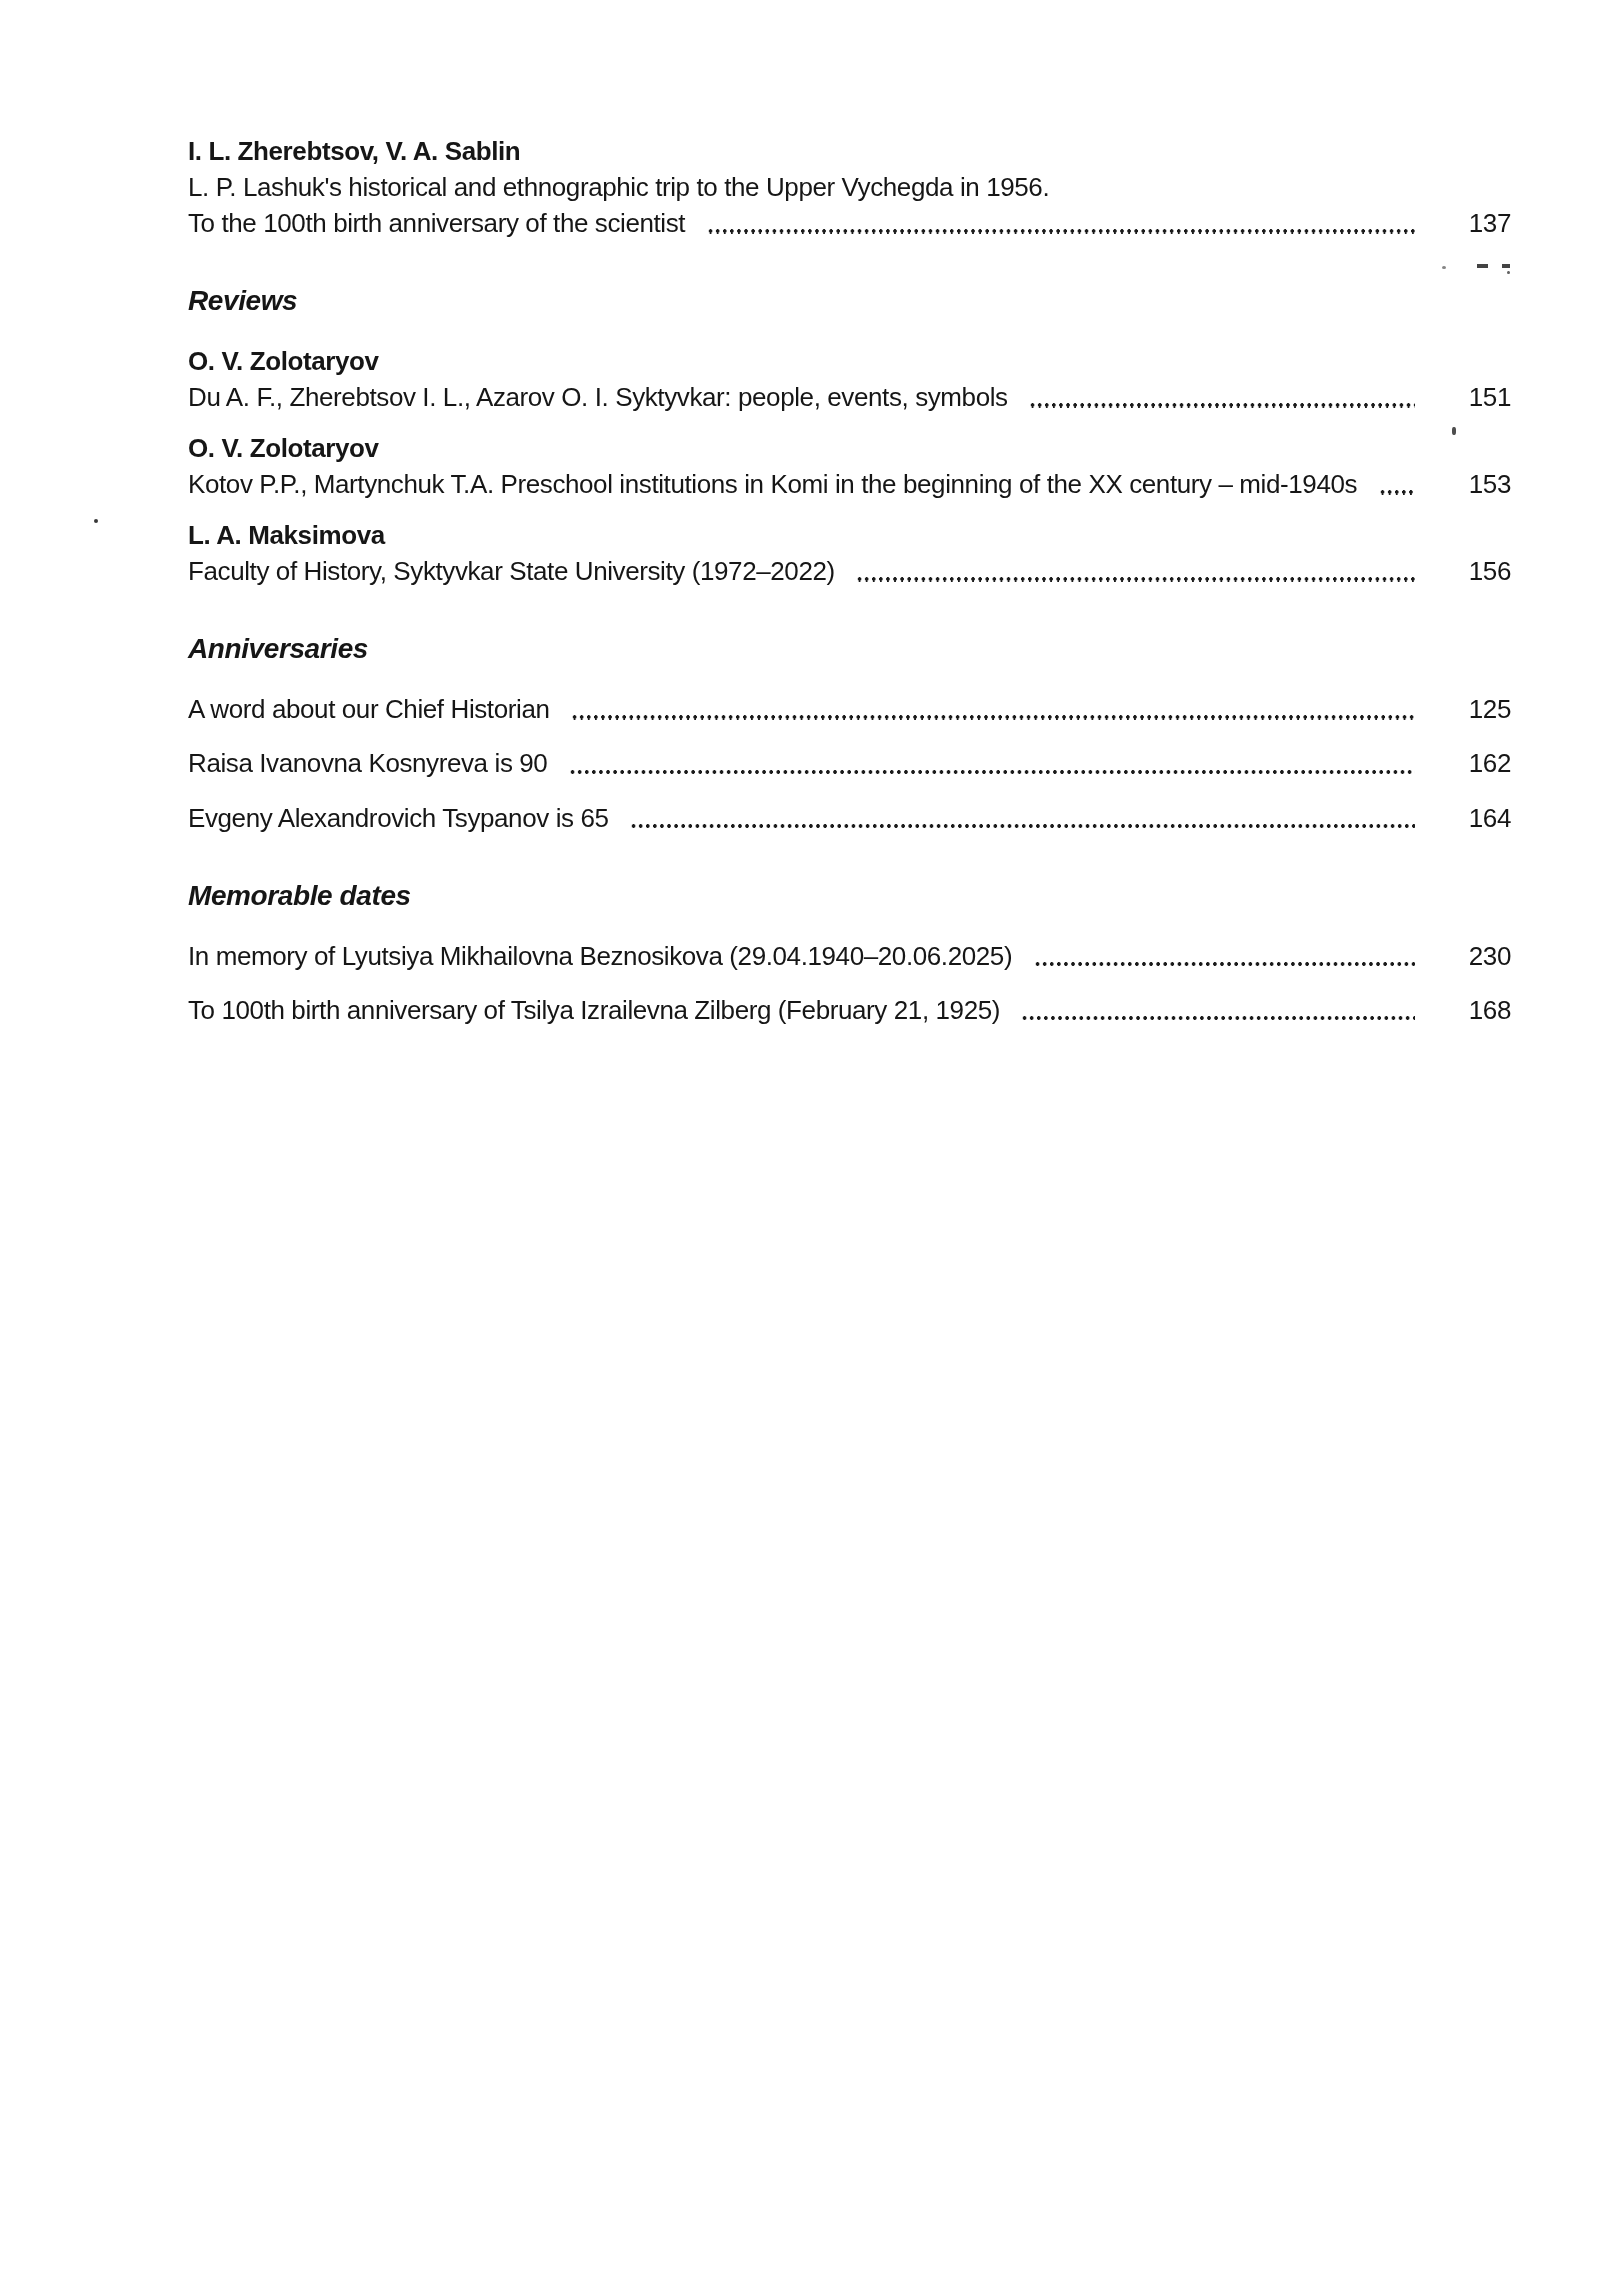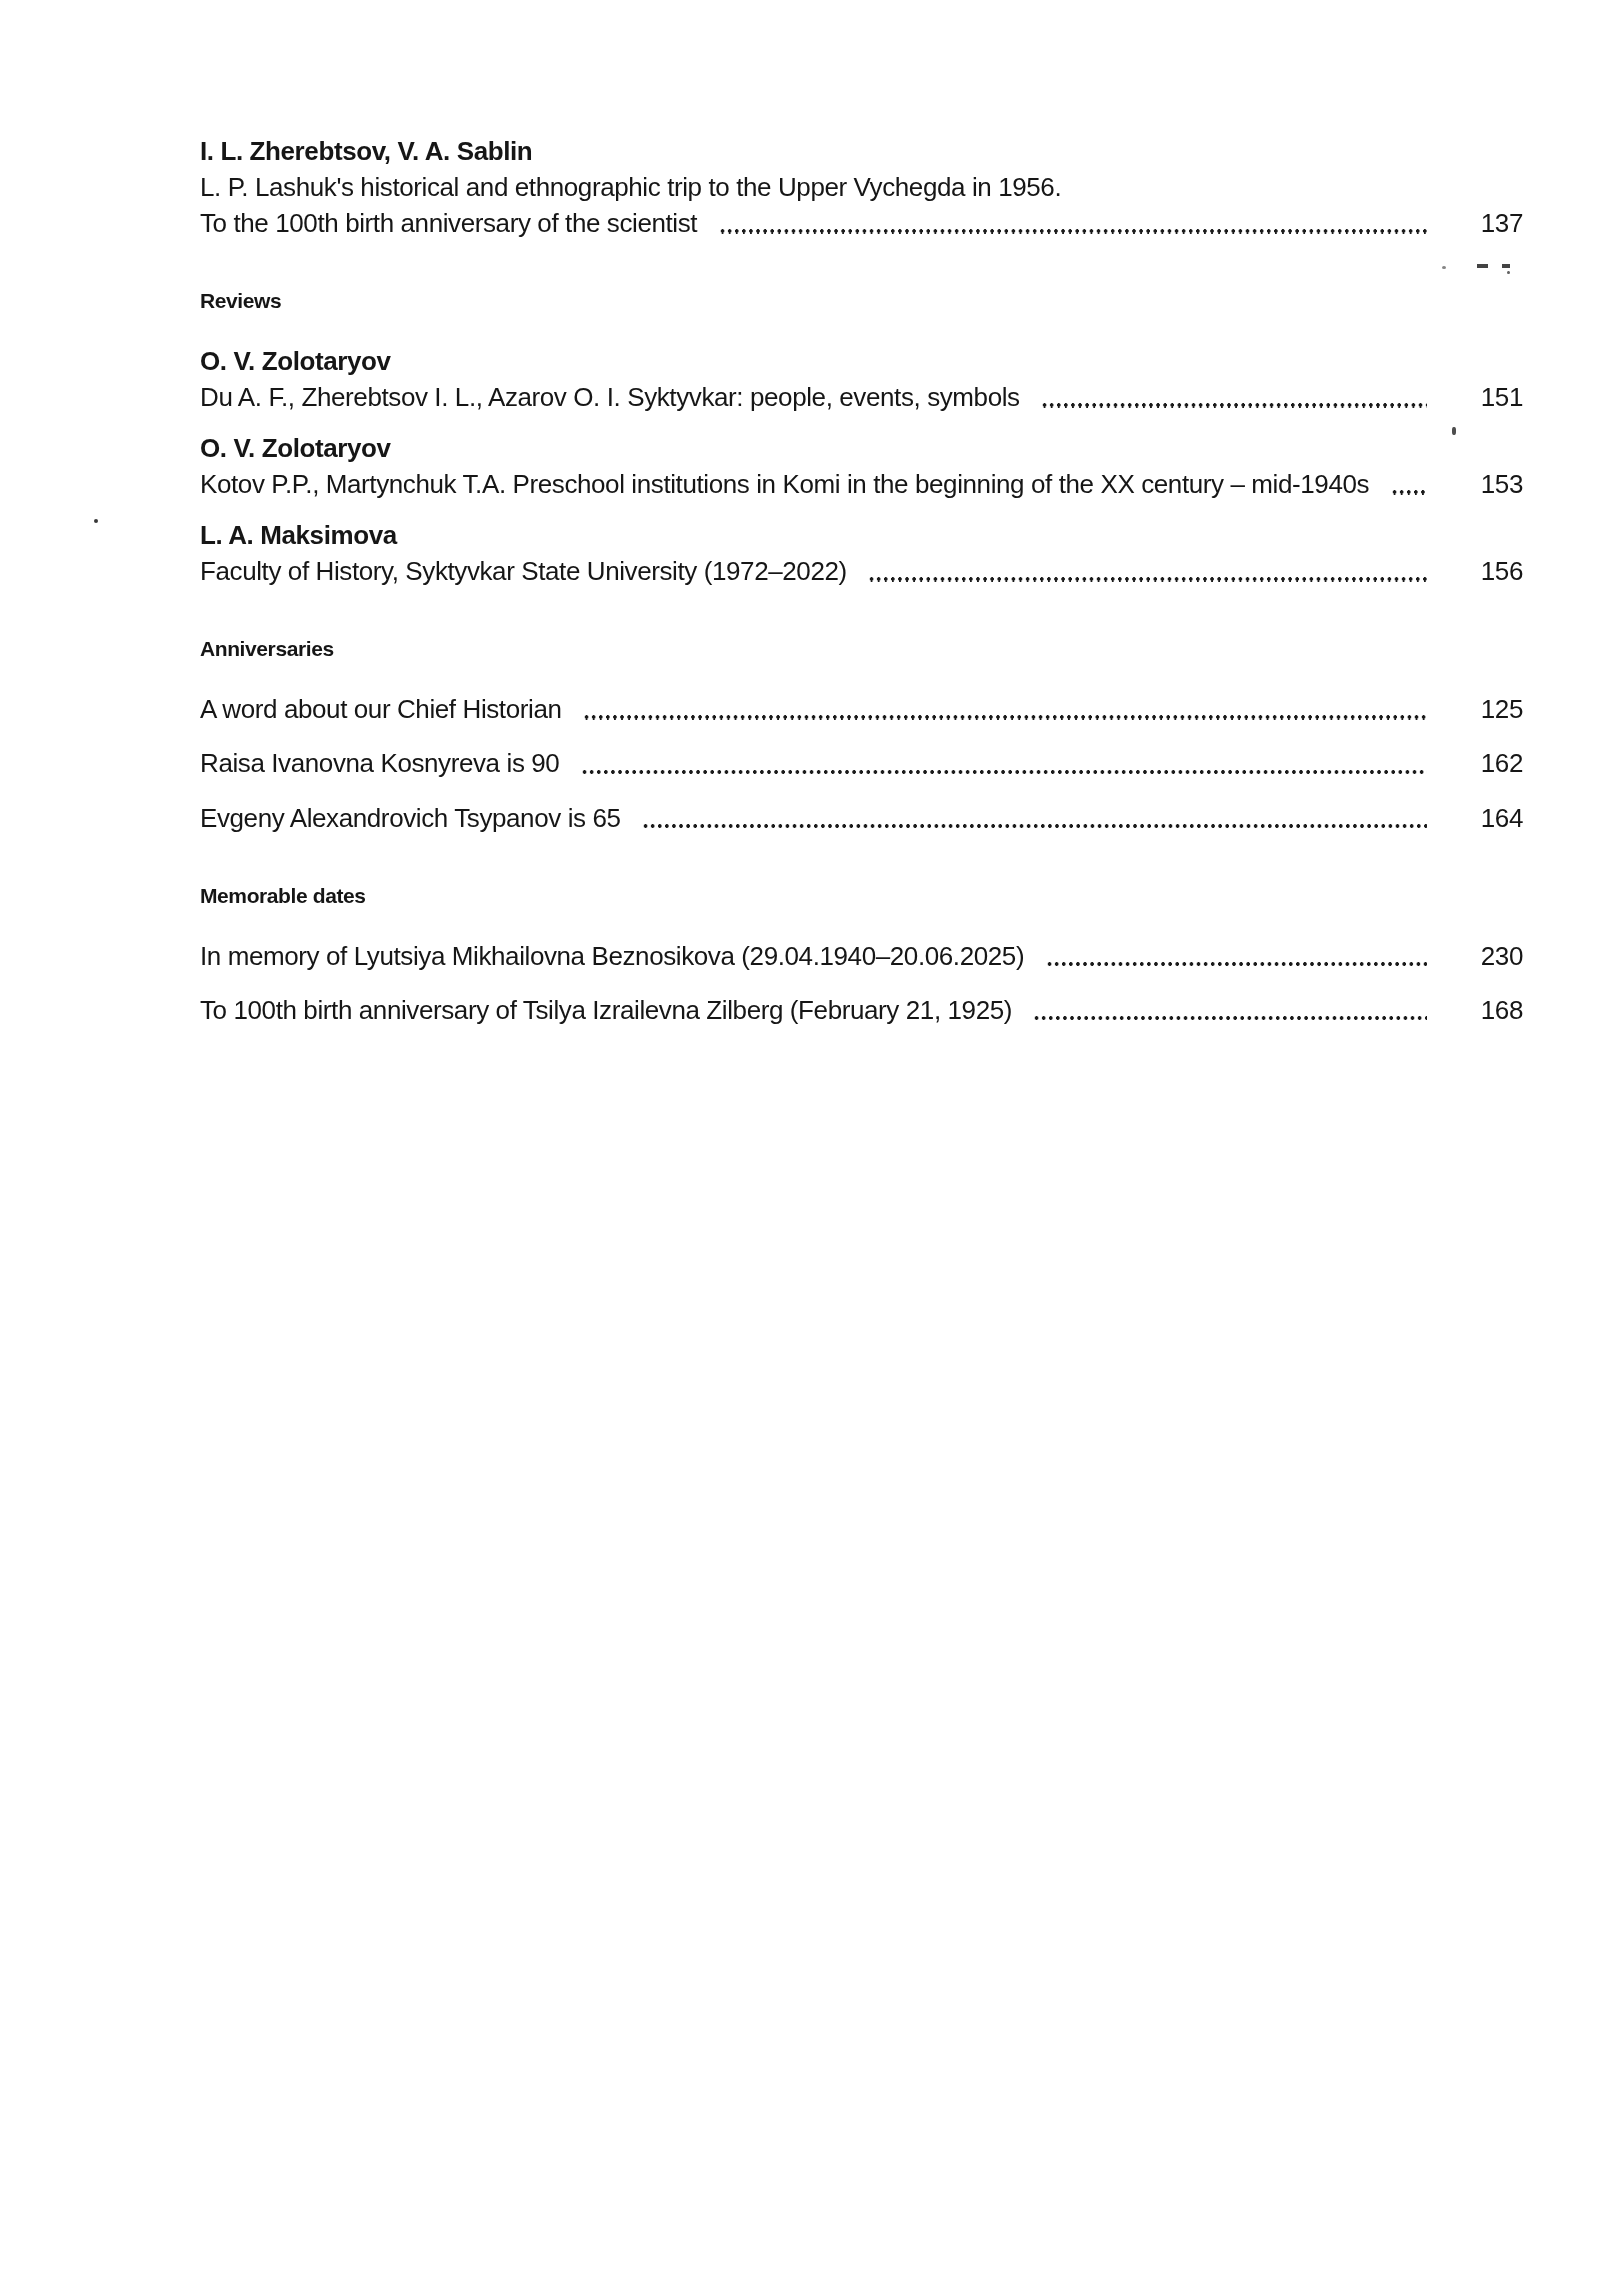--- a/index.html
+++ b/index.html
@@ -3,27 +3,27 @@
 <meta charset="utf-8">
 <style>
   html,body{margin:0;padding:0;}
   body{
     width:1614px;height:2295px;position:relative;overflow:hidden;
     background:#ffffff;color:#161616;
     font-family:"Liberation Sans", sans-serif;
     font-size:26px;line-height:36px;letter-spacing:-0.4px;
   }
   .toc{
-    position:absolute;left:200px;top:133px;width:1323px;
+    position:absolute;left:188px;top:133px;width:1323px;
   }
   .authors{font-weight:700;white-space:nowrap;}
   .line{white-space:nowrap;}
   .sec{
-    font-size:21px;font-weight:700;line-height:36px;
-    margin:42px 0 24px 0;white-space:nowrap;
+    font-size:28px;font-weight:700;line-height:36px;
+    margin:42px 0 24px 0;white-space:nowrap;font-style:italic;
   }
   .article{margin-bottom:15px;}
   .item{margin-bottom:18.3px;}
   .row{display:flex;align-items:flex-end;gap:16px;}
   .t{white-space:nowrap;flex:0 0 auto;}
   .pg{white-space:nowrap;flex:0 0 auto;text-align:left;margin-left:36px;}
   .leader{
     flex:1 1 auto;min-width:19px;height:4.1px;
     align-self:flex-end;margin:0 2px 7.5px 5.4px;
     background-image:radial-gradient(circle, #1a1a1a 1.8px, rgba(0,0,0,0) 2.1px);

